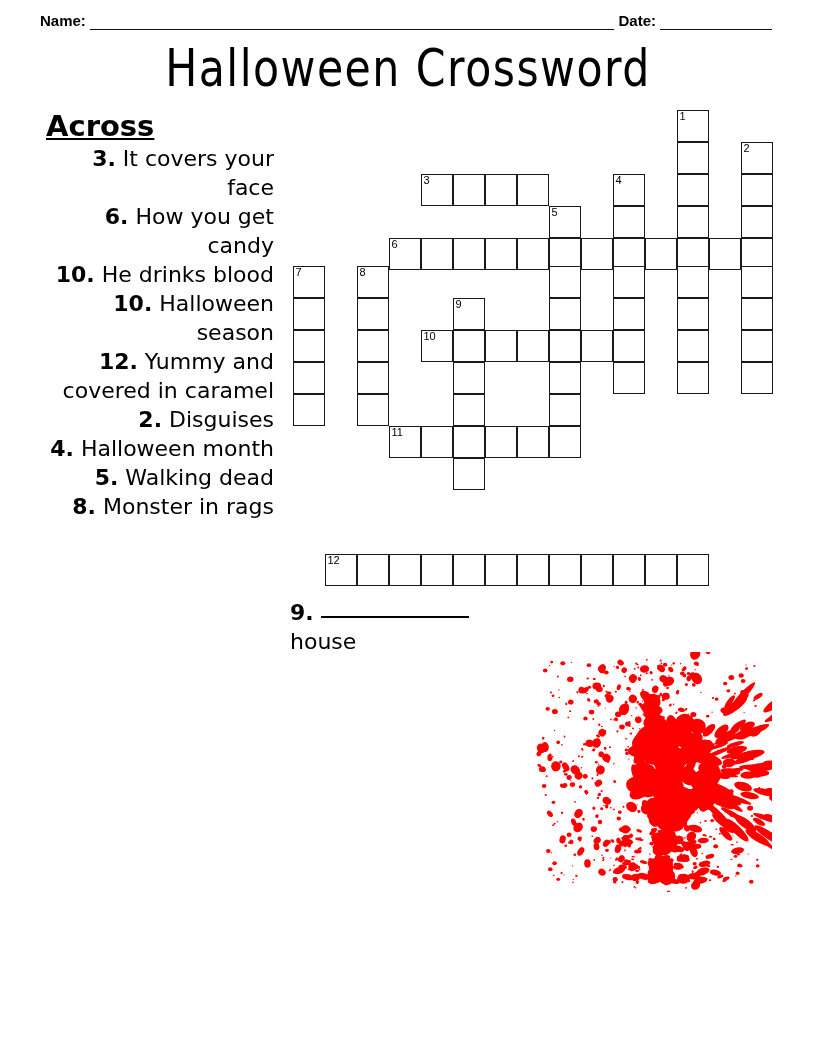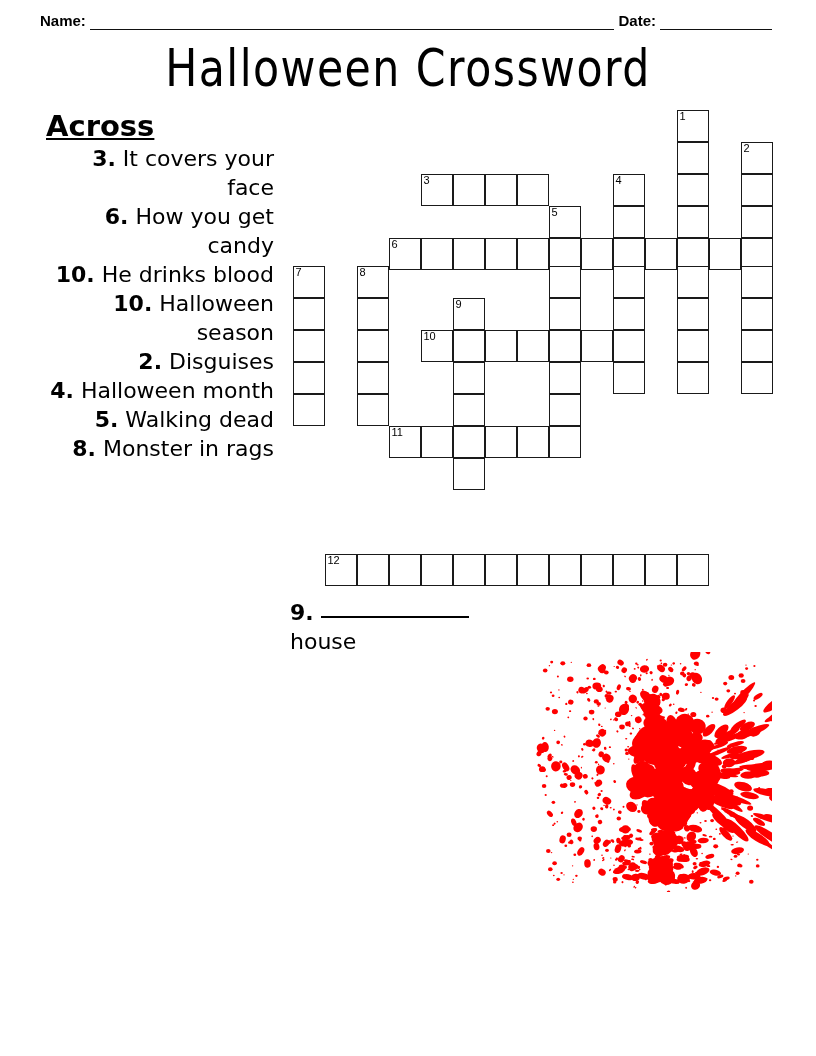--- a/index.html
+++ b/index.html
@@ -156,20 +156,21 @@
 
 <div class="title">Halloween Crossword</div>
 
 <div class="clues">
   <div class="clue-heading">Across</div>
   <div id="across-clues">
       <div class="clue"><b>3.</b><span> It covers your face</span></div>
       <div class="clue"><b>6.</b><span> How you get candy</span></div>
       <div class="clue"><b>10.</b><span> He drinks blood</span></div>
       <div class="clue"><b>10.</b><span> Halloween season</span></div>
+      <div class="clue"><b>12.</b><span> Yummy and covered in caramel</span></div>
     </div>
   <div id="down-clues">
       <div class="clue"><b>2.</b><span> Disguises</span></div>
       <div class="clue"><b>4.</b><span> Halloween month</span></div>
       <div class="clue"><b>5.</b><span> Walking dead</span></div>
       <div class="clue"><b>8.</b><span> Monster in rags</span></div>
     </div>
 </div>
 
 <div id="grid-area">

